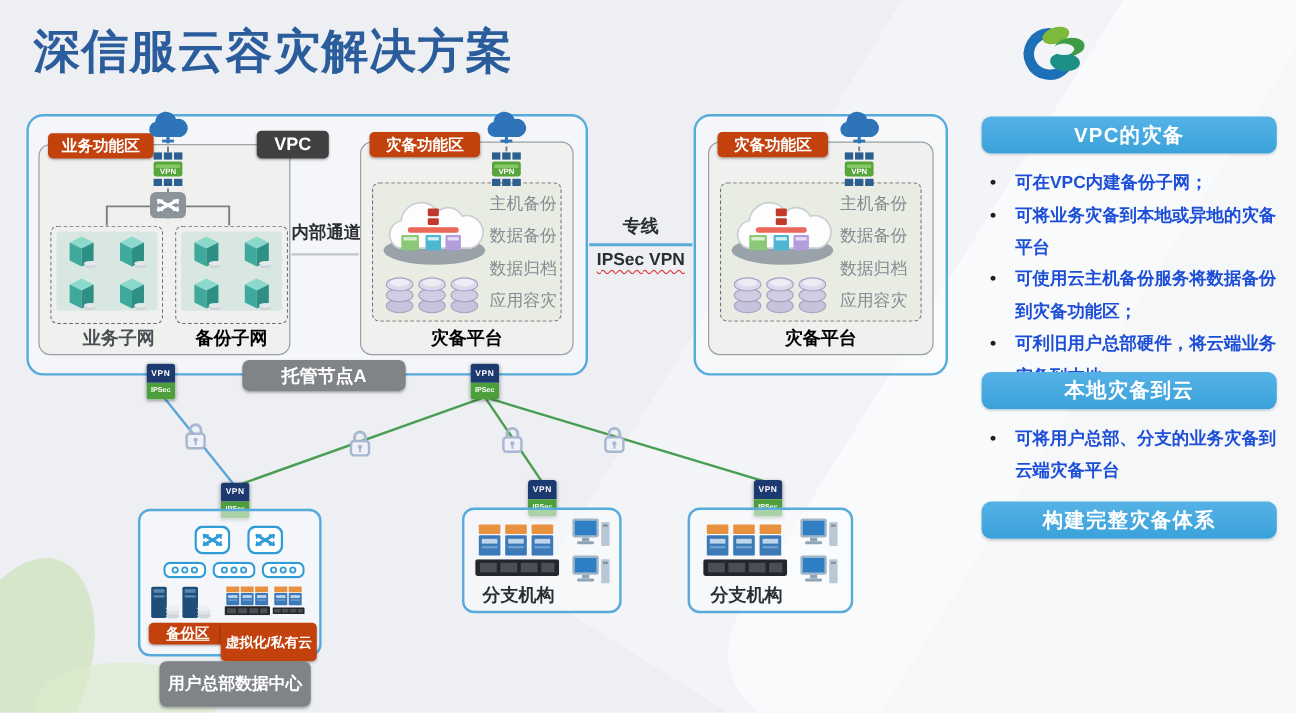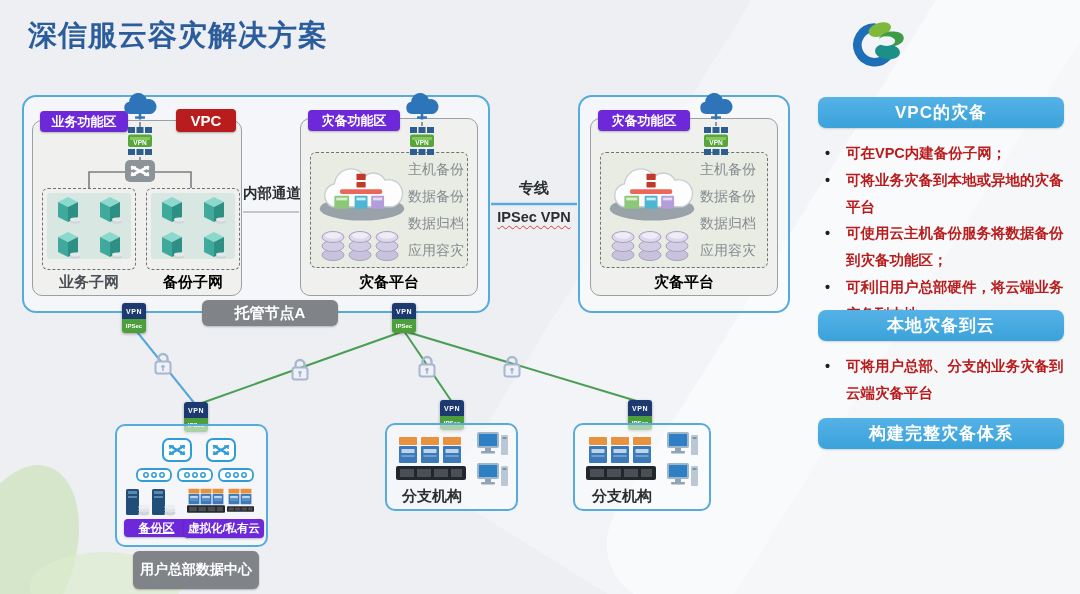--- a/index.html
+++ b/index.html
@@ -5,47 +5,47 @@
   html,body{margin:0;padding:0;}
   body{width:1080px;height:594px;overflow:hidden;font-family:"Liberation Sans","DejaVu Sans",sans-serif;}
   .slide{position:relative;width:1080px;height:594px;background:#edeff3;overflow:hidden;}
   .abs{position:absolute;}
   
   .swoosh1{position:absolute;right:-260px;top:-120px;width:560px;height:900px;background:rgba(255,255,255,.5);transform:rotate(32deg);border-radius:60px;}
   .swoosh2{position:absolute;right:120px;top:-260px;width:300px;height:900px;background:rgba(255,255,255,.35);transform:rotate(32deg);}
   .leaf1{position:absolute;left:-36px;top:462px;width:110px;height:190px;background:#cfe3c0;opacity:.8;border-radius:50%;transform:rotate(18deg);}
   .leaf2{position:absolute;left:30px;top:552px;width:150px;height:70px;background:#dcebcd;opacity:.7;border-radius:50%;}
   
-  .title{font-size:29px;font-weight:bold;color:#2b5d9d;letter-spacing:1px;}
+  .title{font-size:39px;font-weight:bold;color:#2b5d9d;letter-spacing:1px;}
   .brand{font-size:18px;font-weight:bold;color:#2c5e9e;letter-spacing:2px;}
   .brand-en{font-size:11px;font-weight:bold;color:#2c5e9e;letter-spacing:2.5px;margin-top:3px;}
   
   .bluebox{border:2px solid #57abdc;border-radius:14px;background:rgba(250,252,254,.55);box-sizing:border-box;}
   .graybox{border:1.5px solid #9aa0a4;border-radius:10px;background:#f0f1ee;box-sizing:border-box;}
   .dashbox{border:1.6px dashed #6d7277;border-radius:6px;background:#e9ece2;box-sizing:border-box;}
   .inner-srv{background:#d9e7e3;border-radius:3px;}
-  .badge{background:#6d28d9;color:#fff;font-weight:bold;text-align:center;border-radius:4px;display:flex;align-items:center;justify-content:center;box-shadow:0 1px 2px rgba(0,0,0,.25);}
-  .vpcbadge{background:#b91c1c;color:#fff;font-weight:bold;text-align:right;border-radius:4px;display:flex;align-items:center;justify-content:center;box-shadow:0 1px 2px rgba(0,0,0,.3);}
+  .badge{background:#c2410c;color:#fff;font-weight:bold;text-align:center;border-radius:4px;display:flex;align-items:center;justify-content:center;box-shadow:0 1px 2px rgba(0,0,0,.25);}
+  .vpcbadge{background:#404040;color:#fff;font-weight:bold;text-align:right;border-radius:4px;display:flex;align-items:center;justify-content:center;box-shadow:0 1px 2px rgba(0,0,0,.3);margin-left:38px;}
   .subnet-label{font-size:15px;font-weight:bold;text-align:center;}
   .blue-label{color:#000000;}
   .gray-label{color:#4a4f55;}
   .smalltext{font-size:14.5px;font-weight:bold;color:#2b2e31;text-align:center;}
   .services{list-style:none;margin:0;padding:0;}
   .services li{font-size:14px;color:#868b91;line-height:27px;white-space:nowrap;}
   .wavy{text-decoration:underline;text-decoration-style:wavy;text-decoration-color:#d9413d;text-decoration-thickness:1px;text-underline-offset:3px;}
   
   .vpnic{width:24px;height:30px;border-radius:3px;overflow:hidden;box-shadow:0 1px 3px rgba(0,0,0,.35);display:flex;flex-direction:column;}
   .vpnic .t{flex:1.2;background:#1d3a70;color:#fff;font-size:7px;font-weight:bold;display:flex;align-items:center;justify-content:center;letter-spacing:.5px;}
   .vpnic .b{flex:1;background:#4d9f3c;color:#fff;font-size:6px;font-weight:bold;display:flex;align-items:center;justify-content:center;}
   .srvgrid{display:grid;grid-template-columns:1fr 1fr;justify-items:center;align-items:center;}
   
   .panel{width:246px;}
   .panel-h{height:31px;border-radius:8px;background:linear-gradient(#55b2e6,#3aa2da);color:#fff;font-size:17px;font-weight:bold;display:flex;align-items:center;justify-content:center;box-shadow:0 1px 2px rgba(0,0,0,.15);letter-spacing:1px;}
   .panel ul{list-style:none;margin:12px 0 0 0;padding:0;}
-  .panel li{position:relative;padding-left:28px;font-size:14.5px;font-weight:600;color:#b91c1c;line-height:1.85;}
+  .panel li{position:relative;padding-left:28px;font-size:14.5px;font-weight:600;color:#1d4ed8;line-height:1.85;}
   .panel li::before{content:"•";position:absolute;left:7px;top:0;color:#1d1d1f;}
   .node-badge{font-size:15px;border-radius:6px;background:#808489;}
 </style>
 </head>
 <body>
 
 <svg width="0" height="0" style="position:absolute">
   <defs>
     <symbol id="sym-cloud" viewBox="0 0 40 32">
       <path d="M9 25 a7 7 0 0 1 -1 -13.8 A10 10 0 0 1 27.5 8.5 A7.5 7.5 0 0 1 32 25 Z" fill="#2e74b8"></path>
@@ -189,21 +189,21 @@
     <svg width="26" height="30">
         <use href="#sym-server"></use>
       </svg>
     <svg width="26" height="30">
         <use href="#sym-server"></use>
       </svg>
     <svg width="26" height="30">
         <use href="#sym-server"></use>
       </svg>
   </div>
-  <div class="abs subnet-label gray-label" style="left:42px;top:273px;width:94px;text-align:center;">业务子网</div>
+  <div class="abs subnet-label gray-label" style="left:52px;top:273px;width:94px;text-align:center;">业务子网</div>
   <div class="abs subnet-label blue-label" style="left:146px;top:273px;width:94px;">备份子网</div>
   <div class="abs badge" style="left:40px;top:111px;width:88px;height:21px;font-size:13px;">业务功能区</div>
   <div class="abs vpcbadge" style="left:176px;top:109px;width:60px;height:23px;font-size:15px;">VPC</div>
 
   <div class="abs smalltext" style="left:242px;top:184px;width:60px;">内部通道</div>
 
   <div class="abs graybox" style="left:300px;top:118px;width:178px;height:178px;"></div>
   <div class="abs dashbox" style="left:310px;top:152px;width:158px;height:116px;"></div>
   <div class="abs badge" style="left:308px;top:110px;width:92px;height:21px;font-size:13px;">灾备功能区</div>
   <svg class="abs" style="left:316px;top:164px;" width="92" height="58">
@@ -359,21 +359,21 @@
   <svg class="abs" style="left:228px;top:488px;" width="12" height="17">
       <use href="#sym-vmchip"></use>
     </svg>
   <svg class="abs" style="left:240px;top:488px;" width="12" height="17">
       <use href="#sym-vmchip"></use>
     </svg>
   <svg class="abs" style="left:227px;top:505px;" width="27" height="8">
       <use href="#sym-rackbar"></use>
     </svg>
   <div class="abs badge" style="left:124px;top:519px;width:65px;height:18px;font-size:12px;text-decoration:underline;">备份区</div>
-  <div class="abs badge" style="left:184px;top:519px;width:80px;height:19px;font-size:11.5px;">虚拟化/私有云</div>
+  <div class="abs badge" style="left:184px;top:519px;width:80px;height:32px;font-size:11.5px;">虚拟化/私有云</div>
   <div class="abs badge node-badge" style="left:133px;top:551px;width:126px;height:38px;font-size:14px;">用户总部数据中心</div>
 
   <div class="abs bluebox" style="left:385px;top:423px;width:133px;height:88px;border-radius:10px;"></div>
   <svg class="abs" style="left:398px;top:436px;" width="20" height="28">
       <use href="#sym-vmchip"></use>
     </svg>
   <svg class="abs" style="left:420px;top:436px;" width="20" height="28">
       <use href="#sym-vmchip"></use>
     </svg>
   <svg class="abs" style="left:442px;top:436px;" width="20" height="28">

